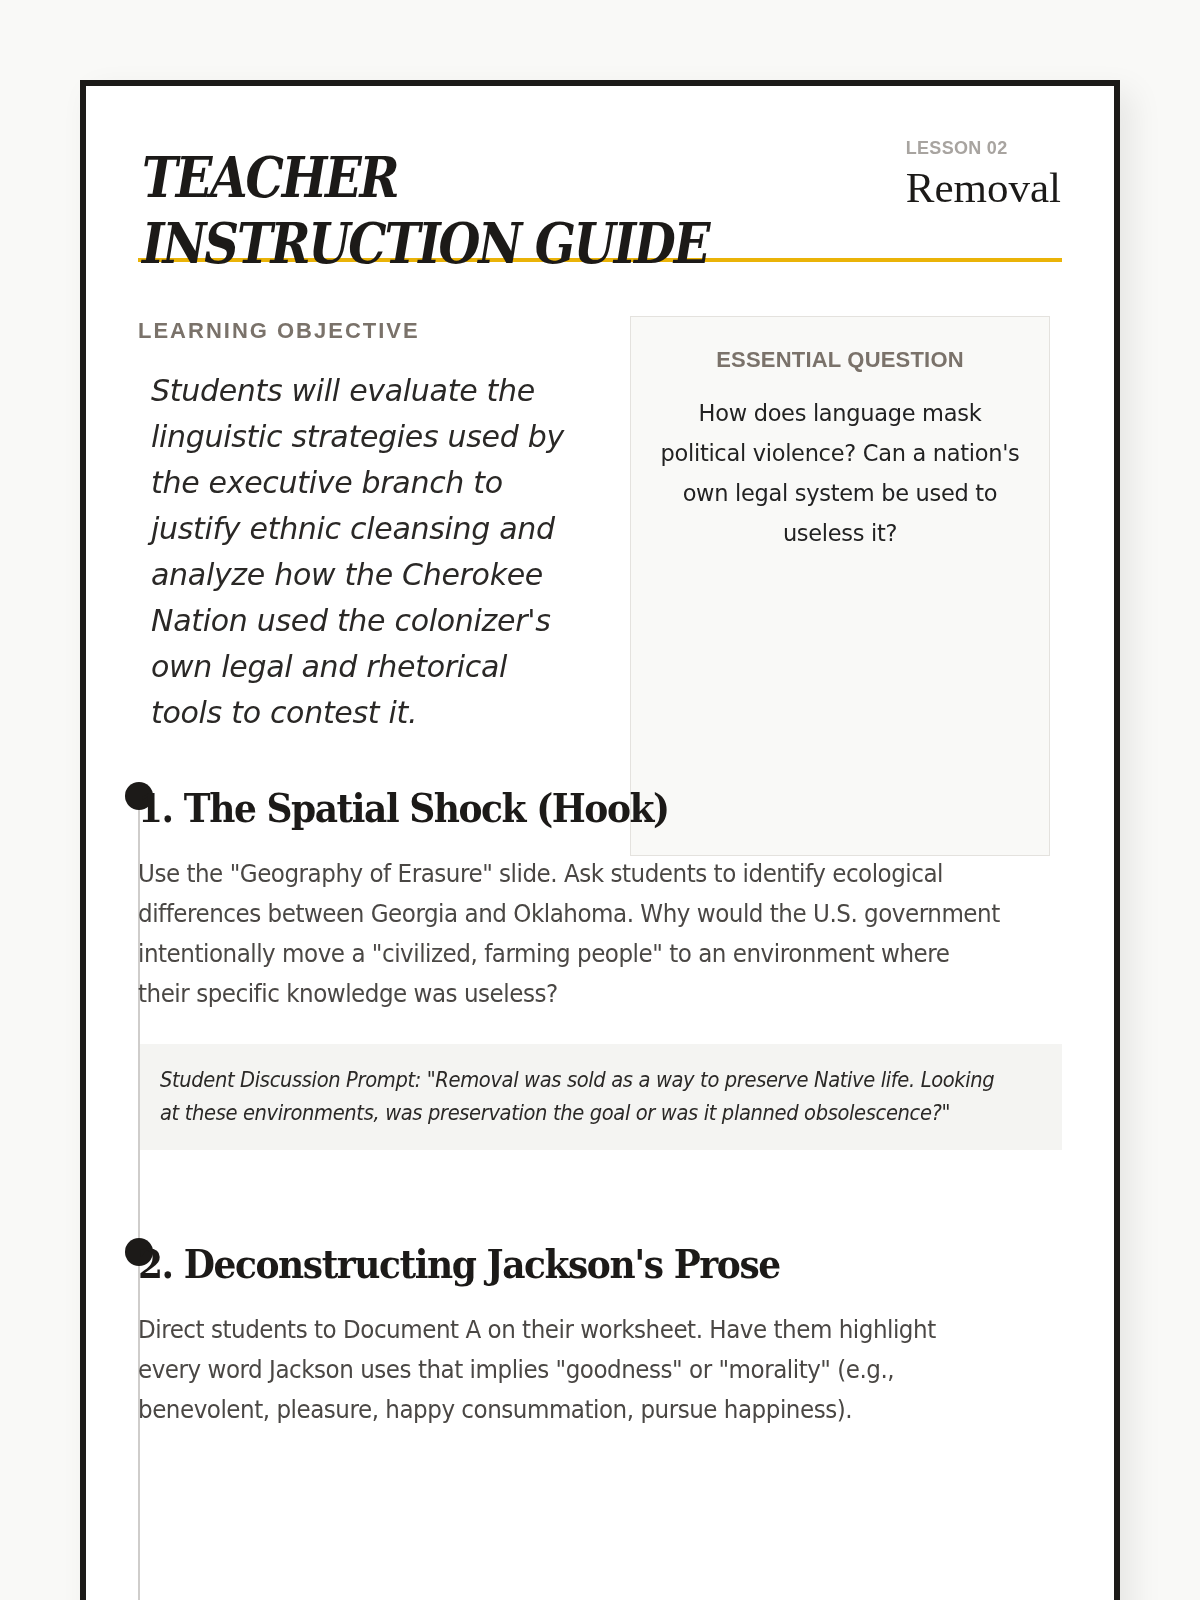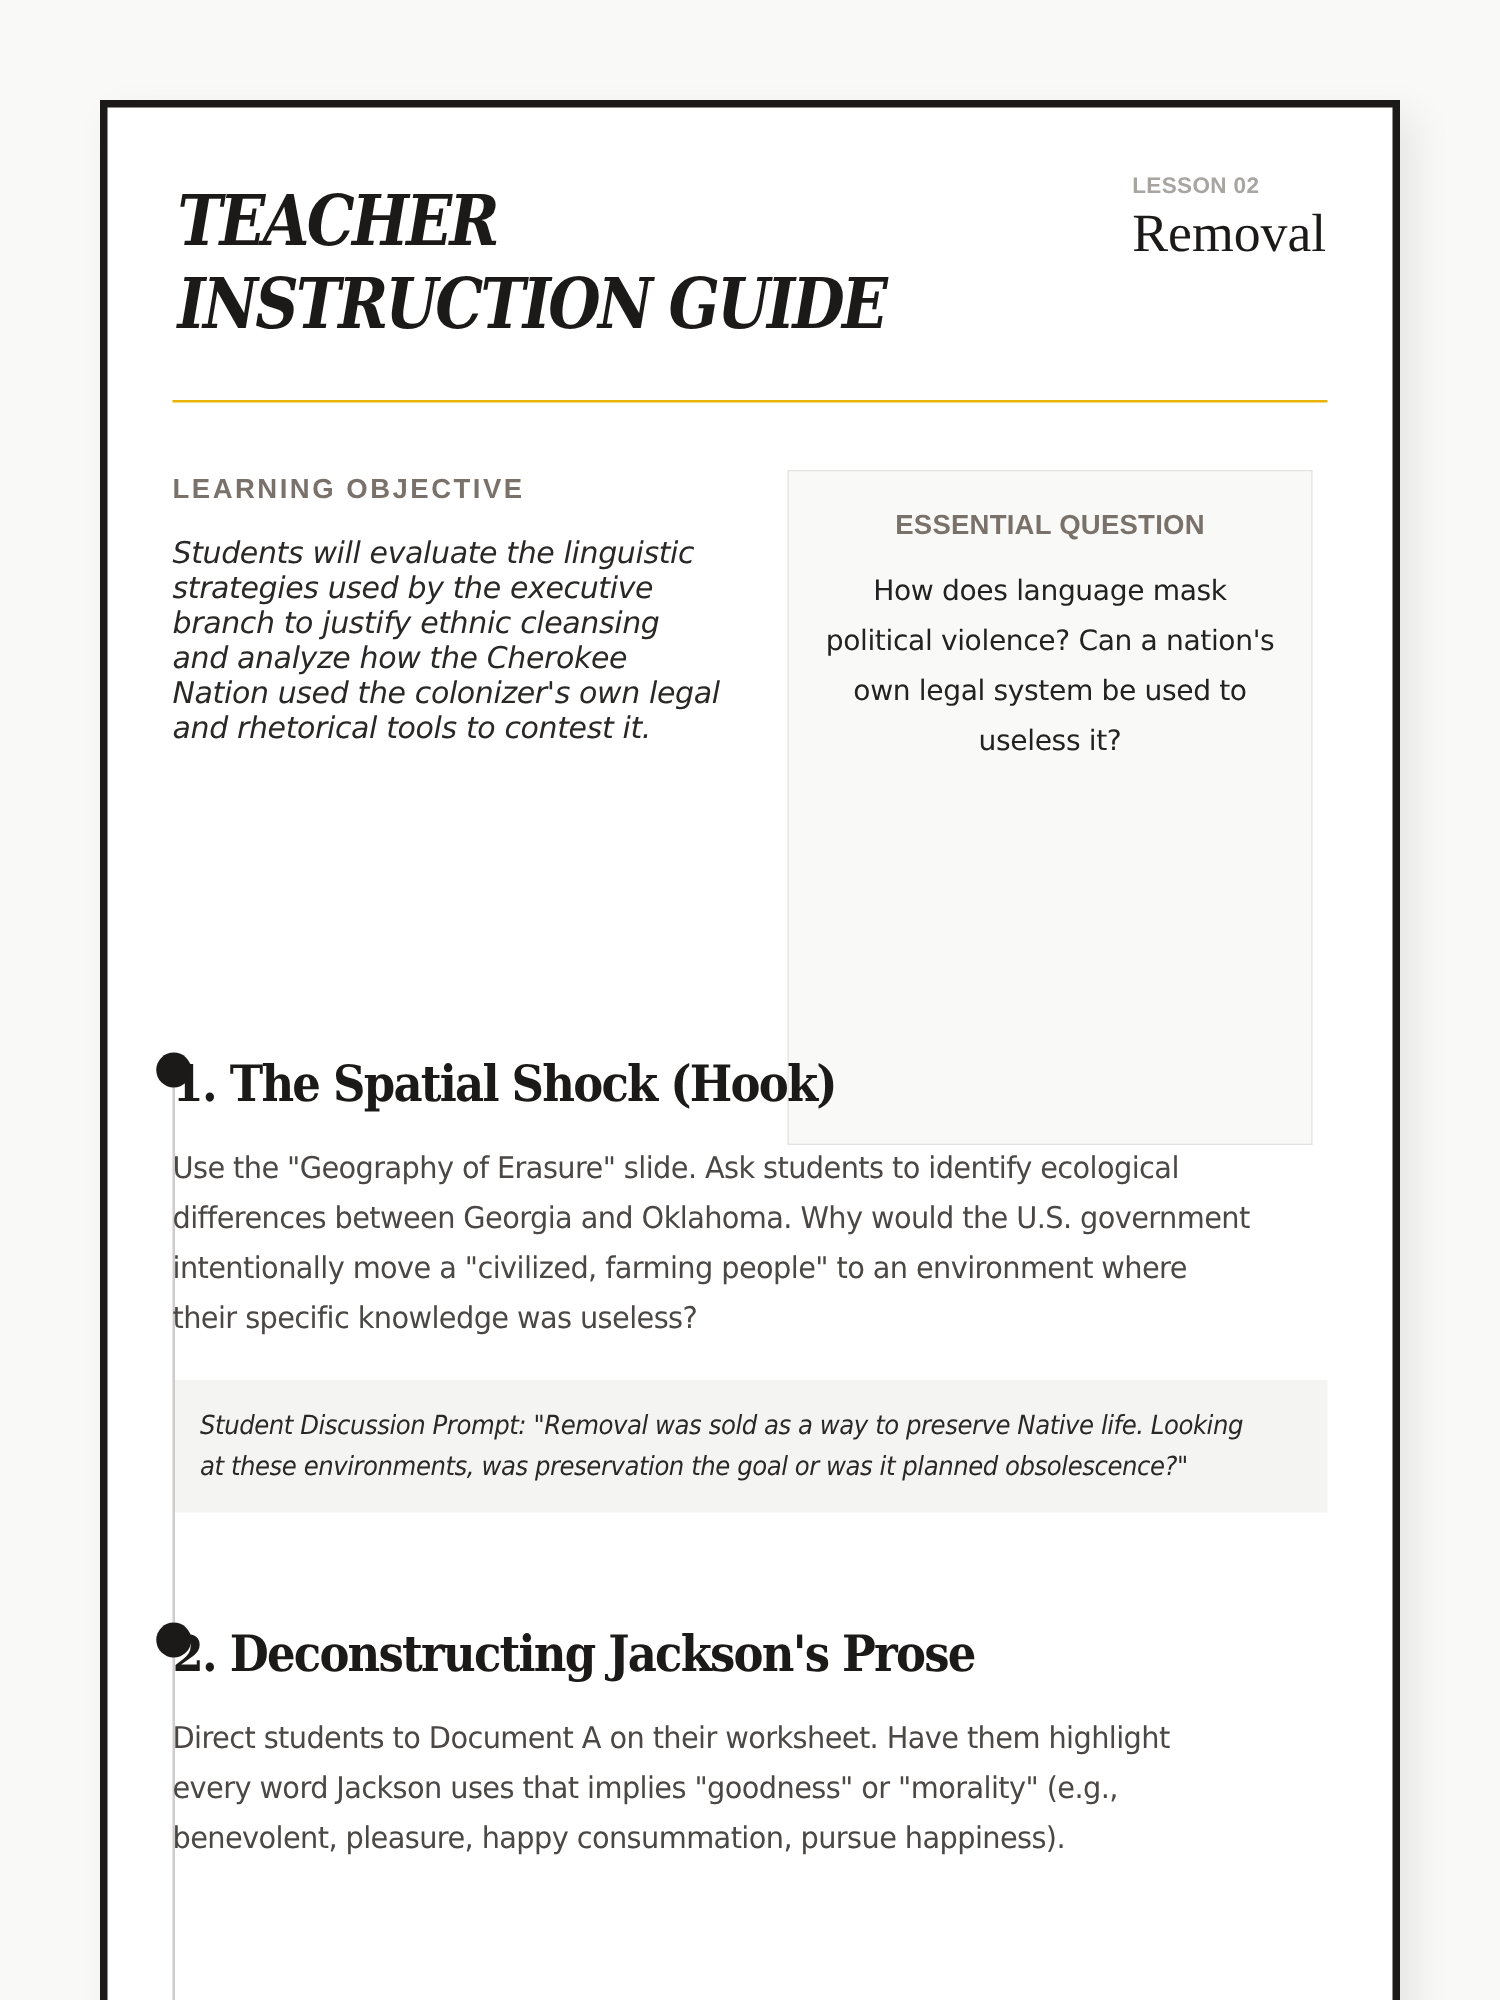--- a/index.html
+++ b/index.html
@@ -16,22 +16,22 @@
       border-bottom: none;
       box-shadow: 12px 12px 30px rgba(0,0,0,0.08);
     }
     .inner {
       position: absolute;
       left: 52px; top: 0; width: 924px;
     }
     
     .header {
       position: relative;
-      height: 236px;
-      border-bottom: 2px solid #eab308;
+      height: 176px;
+      border-bottom: 4px solid #eab308;
     }
     .main-title {
       position: absolute; left: 4px; top: 58px;
       font-family: "DejaVu Serif", serif;
       font-style: italic; font-weight: 900;
       font-size: 56px; line-height: 66px;
       letter-spacing: -2.5px;
       color: #1c1a18;
       text-transform: uppercase;
       transform: scaleX(0.86); transform-origin: left top;
@@ -56,22 +56,22 @@
       position: absolute; left: 0; top: 56px; width: 440px;
     }
     .obj-label {
       font-family: "Liberation Sans", sans-serif;
       font-weight: 700; font-size: 22px;
       letter-spacing: 2px; color: #7a726a;
     }
     .obj-text {
       margin-top: 24px;
       font-family: "DejaVu Sans", sans-serif;
-      font-style: italic; font-size: 24px; line-height: 28px;
-      color: #2a2826; letter-spacing: -0.3px;
+      font-style: italic; font-size: 30px; line-height: 46px;
+      color: #2a2826; letter-spacing: -0.3px; margin-left: 13px;
     }
     .eq-box {
       position: absolute; left: 492px; top: 54px;
       width: 420px; height: 540px;
       background: #f9f9f7;
       border: 1.5px solid #e4e2de;
       padding: 30px 28px;
       text-align: center;
     }
     .eq-label {

